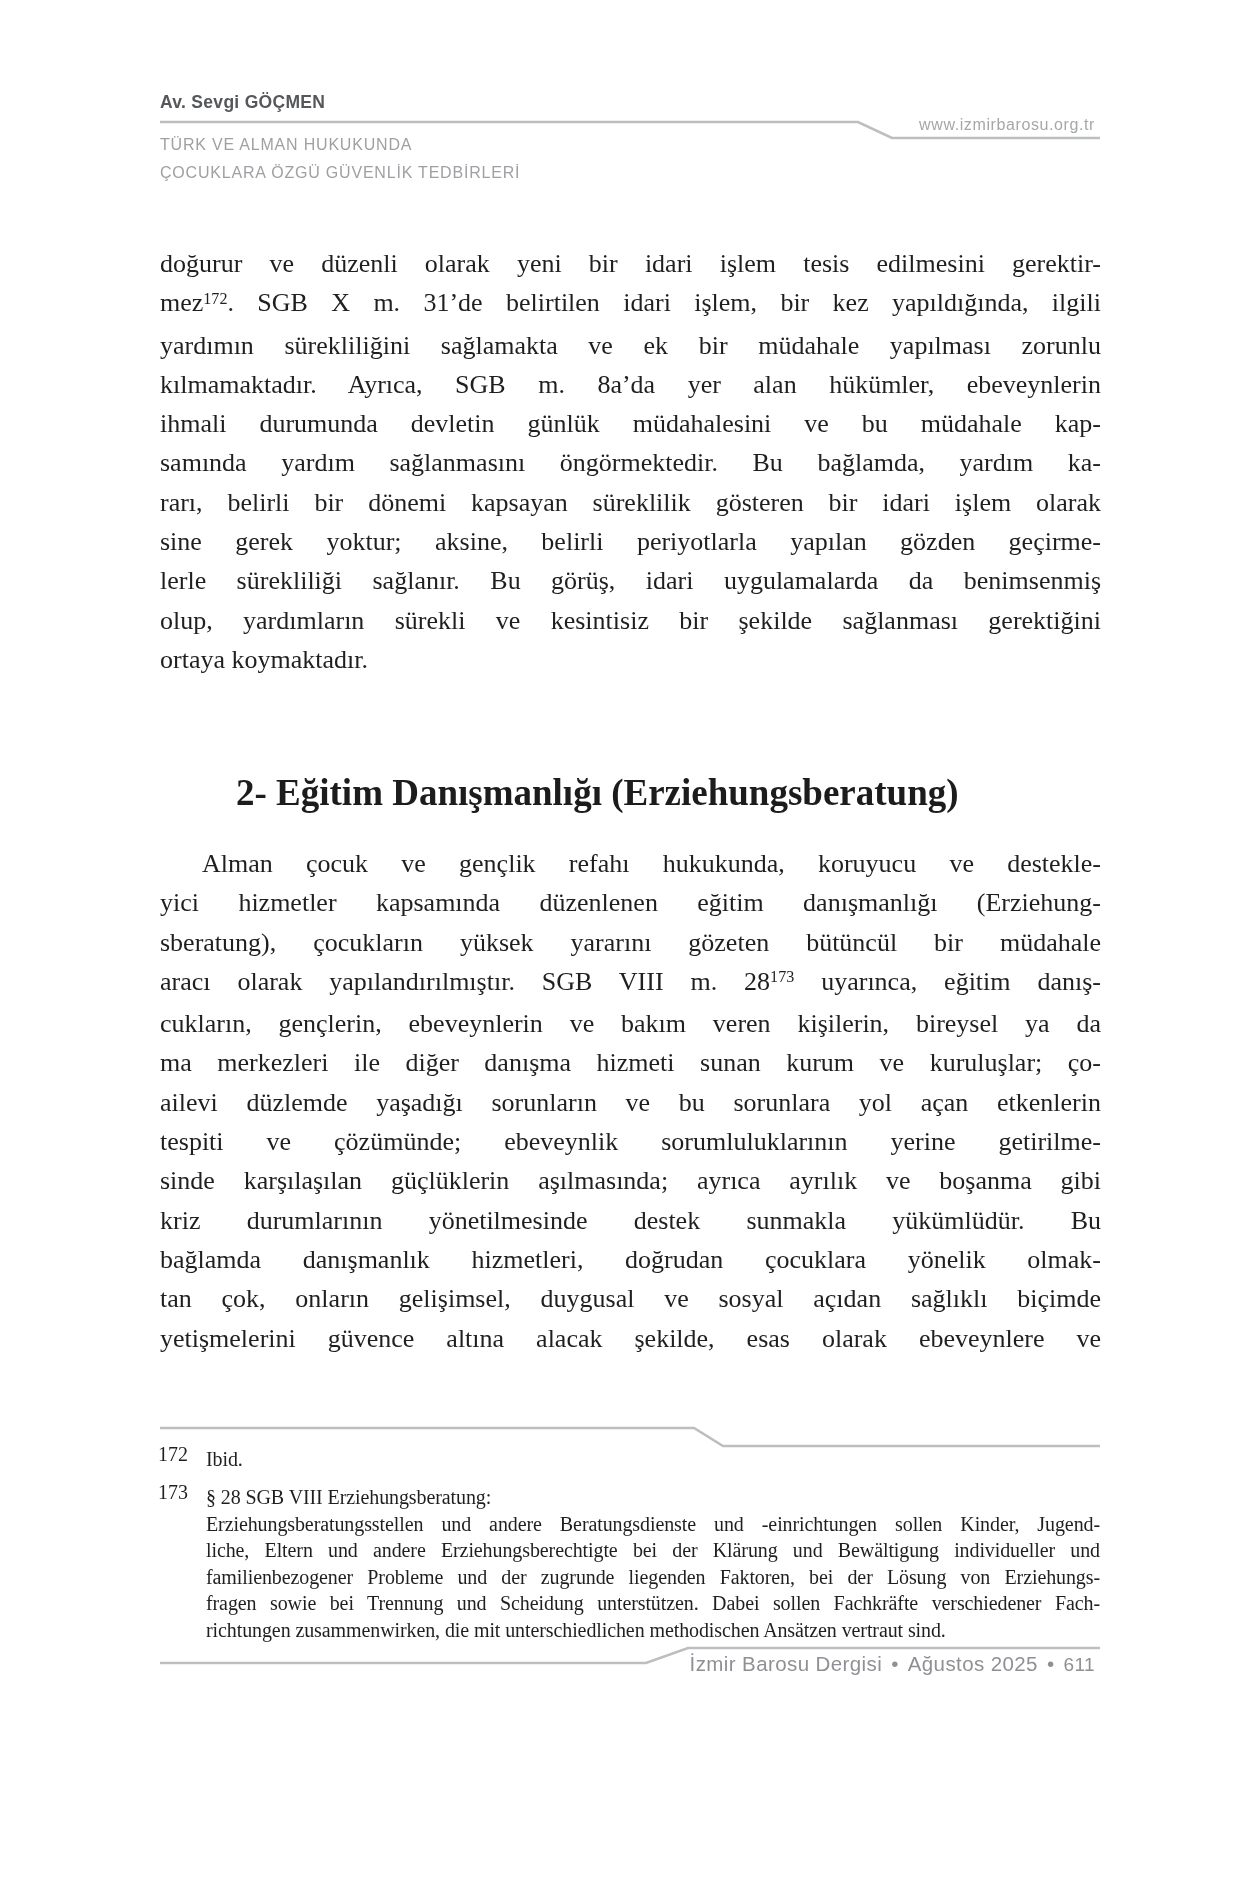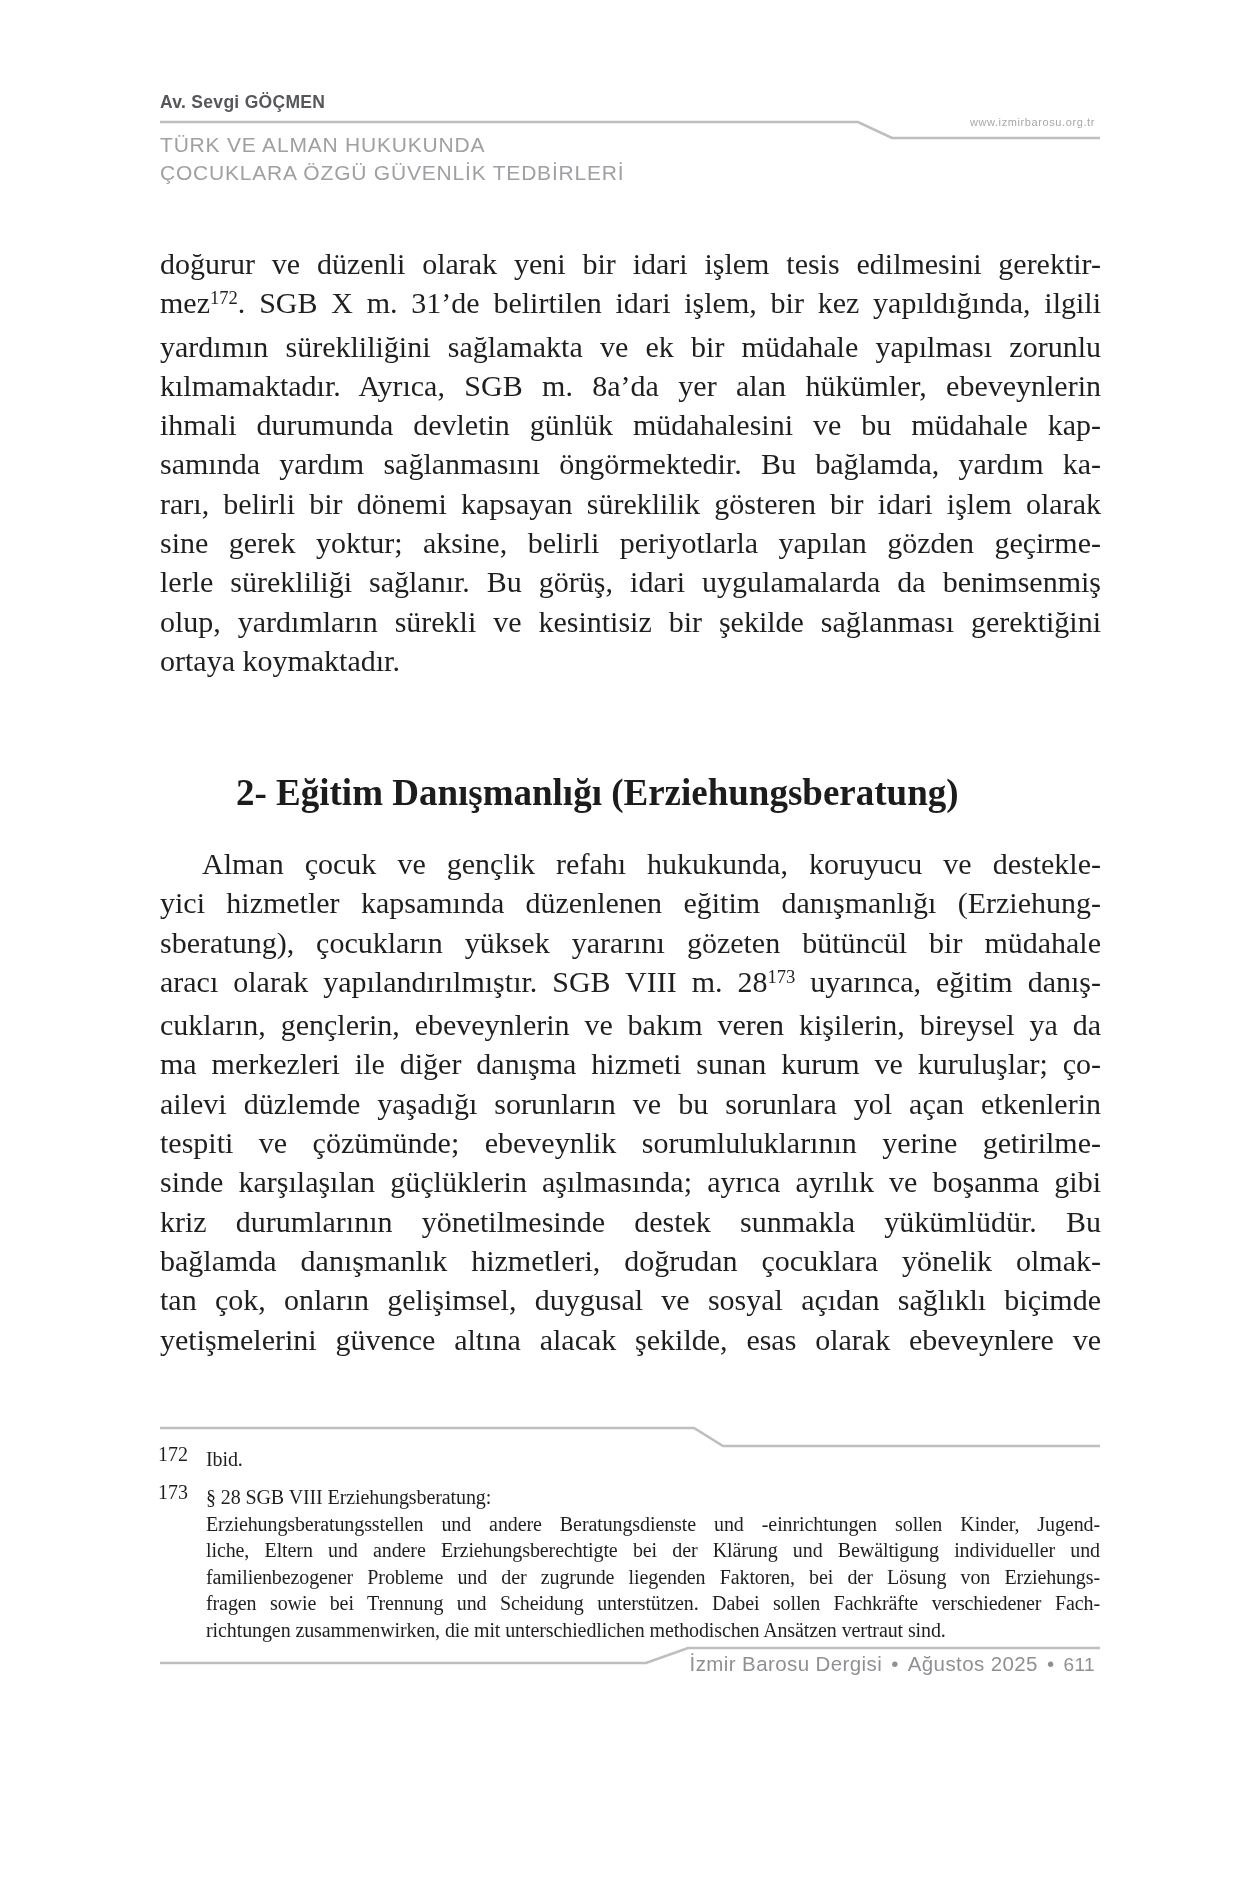--- a/index.html
+++ b/index.html
@@ -2,27 +2,27 @@
 <html><head>
 <meta charset="utf-8">
 <style>
   html,body{margin:0;padding:0;background:#fff;}
   .page{position:relative;width:1260px;height:1890px;background:#ffffff;overflow:hidden;
         font-family:"Liberation Serif","DejaVu Serif",serif;}
   .sans{font-family:"Liberation Sans","DejaVu Sans",sans-serif;}
 
   .author{position:absolute;left:160px;top:92px;font-weight:bold;font-size:17.5px;
           color:#56575b;letter-spacing:.3px;}
-  .website{position:absolute;right:165px;top:116px;font-size:11px;color:#a6a7a9;letter-spacing:.6px;}
-  .article-title{position:absolute;left:160px;top:131px;font-size:21px;line-height:28px;
+  .website{position:absolute;right:165px;top:116px;font-size:16px;color:#a6a7a9;letter-spacing:.6px;}
+  .article-title{position:absolute;left:160px;top:131px;font-size:16px;line-height:28px;
           color:#9fa0a3;letter-spacing:.8px;}
 
   .rules-svg{position:absolute;left:0;top:0;pointer-events:none;}
 
-  .para{position:absolute;left:160px;width:941px;font-size:30px;line-height:39.3px;color:#1f1f1f;}
+  .para{position:absolute;left:160px;width:941px;font-size:26px;line-height:39.3px;color:#1f1f1f;}
   .p1{top:244px;}
   .p2{top:844px;}
   .tl{text-align:justify;}
   .tl.j{text-align-last:justify;}
   .sup{font-size:.62em;position:relative;top:-.48em;}
   .it{}
 
   .heading{position:absolute;left:236px;top:771px;font-size:37px;font-weight:bold;color:#1c1c1c;}
 
   .fn{position:absolute;left:206px;width:894px;font-size:20px;line-height:26.6px;

